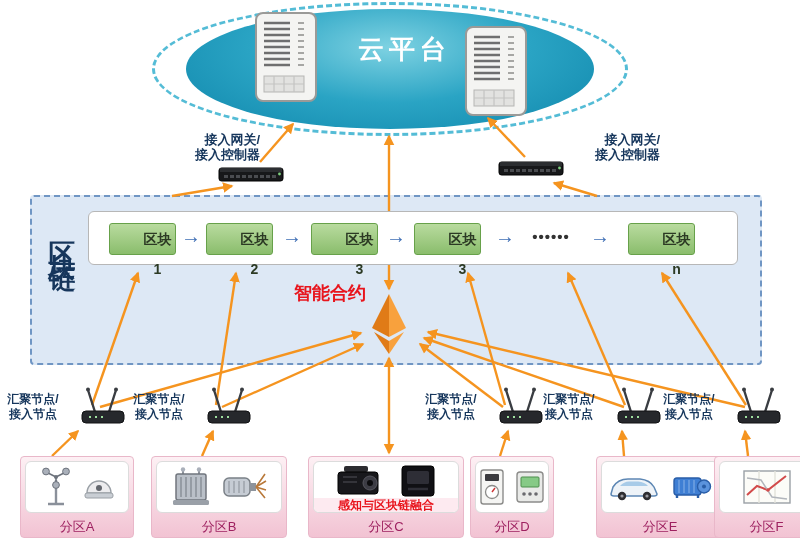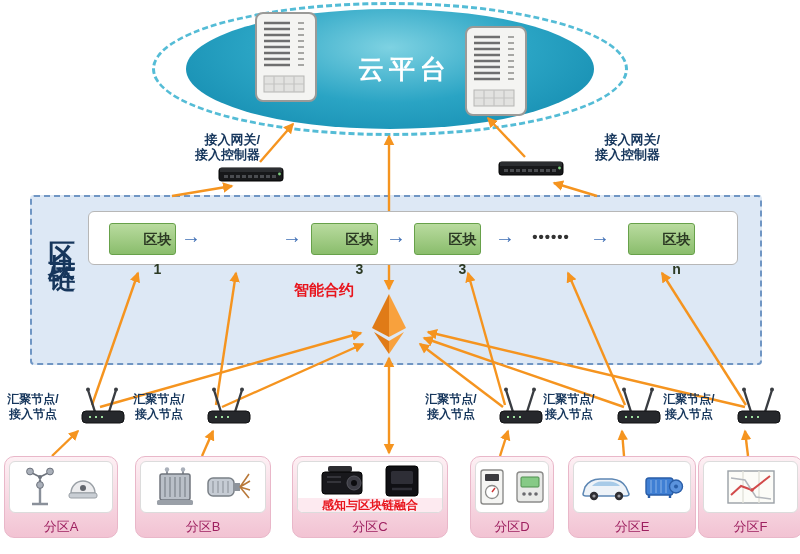--- a/index.html
+++ b/index.html
@@ -4,21 +4,21 @@
 <style>
   * { margin:0; padding:0; box-sizing:border-box; }
   body { font-family:"Liberation Sans","DejaVu Sans",sans-serif; background:#fff; }
   .stage { position:relative; width:800px; height:554px; background:#fff; overflow:hidden; }
 
   
   .cloud-ring { position:absolute; left:152px; top:2px; width:476px; height:134px;
                 border:3px dashed #54bcd6; border-radius:50%; }
   .cloud-body { position:absolute; left:186px; top:9px; width:408px; height:120px; border-radius:50%;
                 background:radial-gradient(ellipse at 50% 32%, #7ed2e2 0%, #2aa4c4 48%, #0f86ab 100%); }
-  .cloud-label { position:absolute; left:358px; top:52px; font-size:26px; font-weight:bold;
+  .cloud-label { position:absolute; left:358px; top:32px; font-size:26px; font-weight:bold;
                  color:#fff; letter-spacing:5px; }
 
   
   .gw-label { position:absolute; width:100px; font-size:13px; font-weight:bold; color:#16365c;
               line-height:1.18; text-align:right; }
   .gw-label span { display:block; }
 
   
   .bc-box { position:absolute; left:30px; top:195px; width:732px; height:170px;
             background:#dde8f5; border:2px dashed #7096c4; border-radius:4px; z-index:1; }
@@ -26,32 +26,32 @@
               font-size:27px; font-weight:bold; color:#16365c; letter-spacing:12px; z-index:3; }
   .strip { position:absolute; left:88px; top:211px; width:650px; height:54px; background:#fff;
            border:1px solid #b7b7b7; border-radius:6px; z-index:3; }
   .blk { position:absolute; top:11px; width:67px; height:32px; line-height:30px; text-align:center;
          font-size:14px; font-weight:bold; color:#2c3a24;
          background:linear-gradient(180deg,#b9db9f,#8abd6c); border:1px solid #67a14a; border-radius:3px;padding-left:30px; }
   .barrow { position:absolute; top:13px; width:24px; text-align:center; color:#3f6fb5;
             font-size:20px; font-weight:bold; }
   .dots { position:absolute; top:16px; left:427px; width:70px; text-align:center; color:#333;
           font-size:15px; font-weight:bold; letter-spacing:1px; }
-  .sc-label { position:absolute; left:294px; top:281px; font-size:15px; font-weight:bold;
+  .sc-label { position:absolute; left:294px; top:281px; font-size:18px; font-weight:bold;
               color:#e8151d; z-index:3; }
 
   
   .agg { position:absolute; top:386px; display:flex; align-items:flex-start; gap:15px; z-index:3; }
   .agg-label { width:62px; font-size:12px; font-weight:bold; color:#16365c; line-height:1.25;
                text-align:center; padding-top:6px; }
   .agg-label span { display:block; }
 
   
-  .zone { position:absolute; top:456px; height:82px; border-radius:10px;
-          background:linear-gradient(180deg,#fdf0f4,#f2c3d3); border:1px solid #e9b7c9; z-index:3; }
+  .zone { position:absolute; top:456px; height:82px; border-radius:4px;
+          background:linear-gradient(180deg,#fdf0f4,#f2c3d3); border:1px solid #e9b7c9; z-index:3;margin-left:16px; }
   .zone-box { position:relative; margin:4px 4px 0; height:52px; background:#fff;
               border:1px solid #dcdcdc; border-radius:6px; display:flex; align-items:center;
               justify-content:center; gap:10px; overflow:hidden; }
   .zone-box.with-banner { padding-bottom:13px; }
   .zone-banner { position:absolute; left:0; right:0; bottom:0; text-align:center; font-size:12px;
                  font-weight:bold; color:#e8151d; background:rgba(253,233,239,.95); line-height:14px; }
   .zone-label { text-align:center; font-size:13px; font-weight:normal; color:#9e2160; margin-top:5px; }
 
   .overlay { position:absolute; left:0; top:0; z-index:2; pointer-events:none; }
   .devsvg { position:absolute; z-index:3; }
@@ -103,20 +103,21 @@
     <path d="M6 14.5h4M12 14.5h4M18 14.5h4M24 14.5h4M30 14.5h4M36 14.5h4M42 14.5h4M48 14.5h4M54 14.5h4" stroke="#4a4c50" stroke-width="3"></path>
     <circle cx="61.5" cy="12" r="1.4" fill="#7fd17f"></circle>
   </svg>
 
   <div class="bc-box"></div>
   <div class="bc-title">区块链</div>
 
   <div class="strip">
     <div class="blk" style="left:20px">区块1</div>
     <span class="barrow" style="left:90px">→</span>
+    <div class="blk" style="left:117px">区块2</div>
     <span class="barrow" style="left:191px">→</span>
     <div class="blk" style="left:222px">区块3</div>
     <span class="barrow" style="left:295px">→</span>
     <div class="blk" style="left:325px">区块3</div>
     <span class="barrow" style="left:404px">→</span>
     <span class="dots">••••••</span>
     <span class="barrow" style="left:499px">→</span>
     <div class="blk" style="left:539px">区块n</div>
   </div>
 
@@ -285,40 +286,40 @@
       <svg width="36" height="34" viewBox="0 0 36 34">
         <rect x="2" y="2" width="32" height="30" rx="3" fill="#101014" stroke="#000"></rect>
         <rect x="7" y="7" width="22" height="13" rx="1.5" fill="#2e2e36"></rect>
         <path d="M8 25h20" stroke="#2e2e36" stroke-width="2.4"></path>
       </svg>
       <div class="zone-banner">感知与区块链融合</div>
     </div>
     <div class="zone-label">分区C</div>
   </div>
 
-  <div class="zone" style="left:470px;width:84px">
+  <div class="zone" style="left:454px;width:84px">
     <div class="zone-box">
       <svg width="26" height="38" viewBox="0 0 26 38">
         <rect x="2" y="2" width="22" height="34" rx="2.5" fill="#f5f5f3" stroke="#8c8c8a" stroke-width="1.4"></rect>
         <rect x="6" y="6" width="14" height="7" rx="1" fill="#3a3a3e"></rect>
         <circle cx="13" cy="24" r="6.5" fill="#fff" stroke="#8c8c8a" stroke-width="1.3"></circle>
         <path d="M13 24 L16 20" stroke="#c33" stroke-width="1.4"></path>
       </svg>
       <svg width="30" height="34" viewBox="0 0 30 34">
         <rect x="2" y="2" width="26" height="30" rx="3" fill="#e9eae8" stroke="#8c8c8a" stroke-width="1.4"></rect>
         <rect x="6" y="7" width="18" height="10" rx="1" fill="#86ca86" stroke="#4d8f4d"></rect>
         <circle cx="9" cy="24" r="1.8" fill="#6a6a6e"></circle>
           <circle cx="15" cy="24" r="1.8" fill="#6a6a6e"></circle>
           <circle cx="21" cy="24" r="1.8" fill="#6a6a6e"></circle>
       </svg>
     </div>
     <div class="zone-label">分区D</div>
   </div>
 
-  <div class="zone" style="left:568px;width:128px">
+  <div class="zone" style="left:580px;width:128px">
     <div class="zone-box">
       <svg width="54" height="30" viewBox="0 0 54 30">
         <path d="M4 22 L6 15 Q11 7 21 7 L33 7 Q43 8 47 15 L50 22 Q50 24 47 24 L7 24 Q4 24 4 22 Z" fill="#eef3f8" stroke="#5d87b4" stroke-width="1.5"></path>
         <path d="M13 14 Q17 9.5 22 9.5 L31 9.5 Q38 10 41 14 Z" fill="#a8cbe8"></path>
         <circle cx="15" cy="24" r="4.2" fill="#2e2e32"></circle>
           <circle cx="15" cy="24" r="1.6" fill="#9a9aa0"></circle>
         <circle cx="40" cy="24" r="4.2" fill="#2e2e32"></circle>
           <circle cx="40" cy="24" r="1.6" fill="#9a9aa0"></circle>
       </svg>
       <svg width="42" height="28" viewBox="0 0 42 28">

